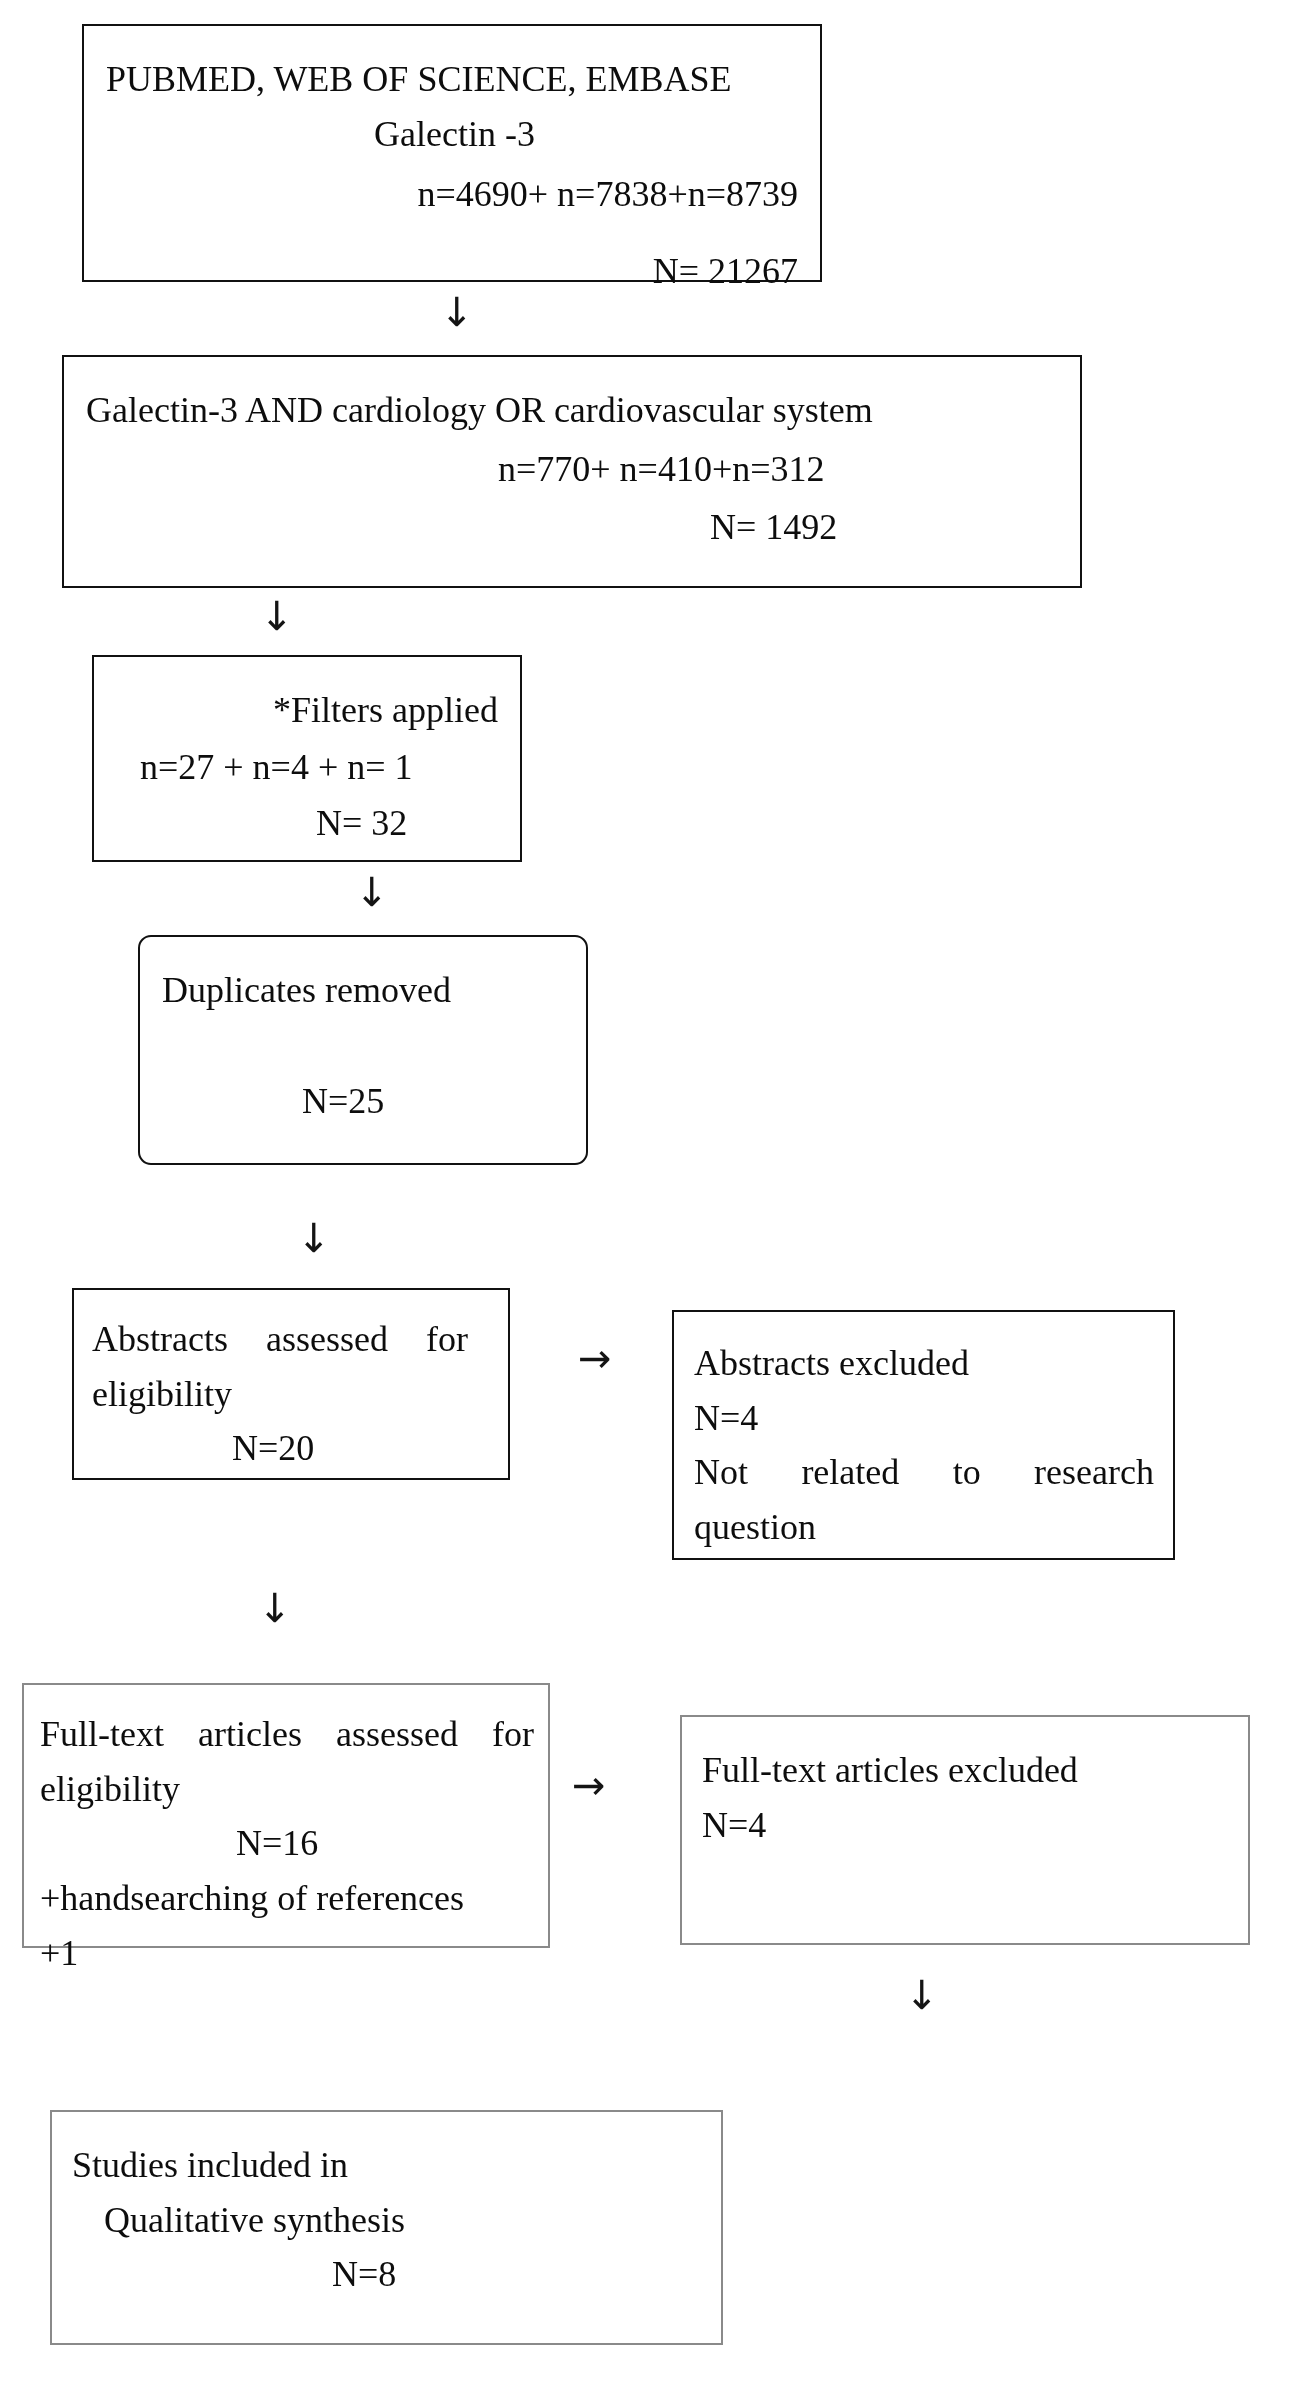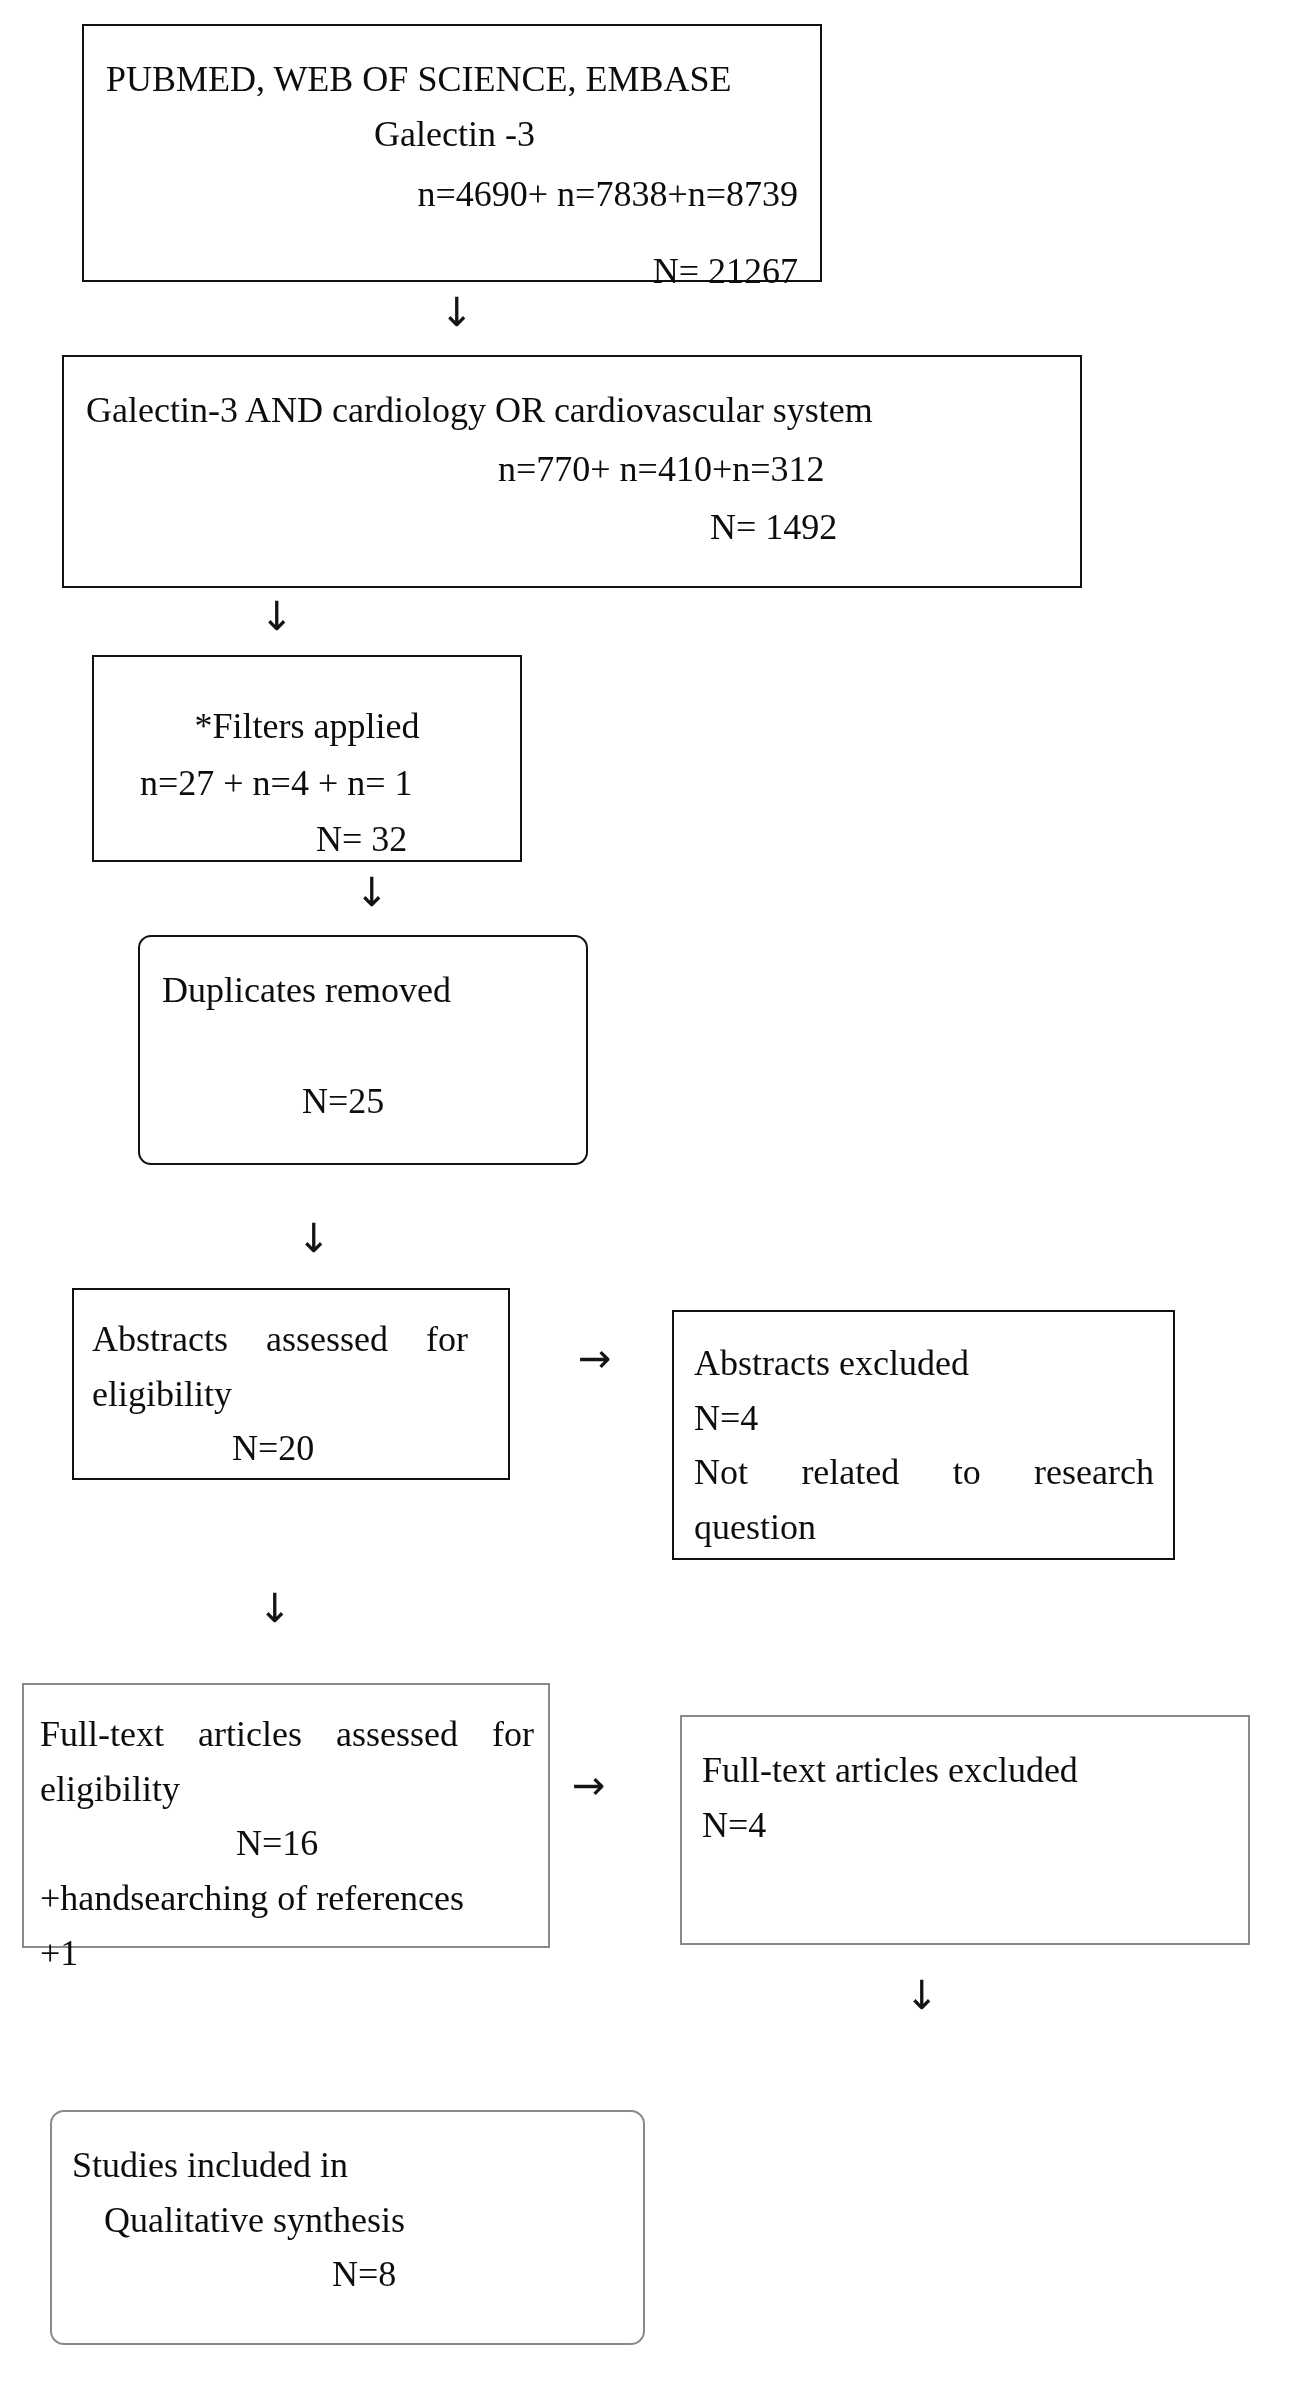--- a/index.html
+++ b/index.html
@@ -74,21 +74,21 @@
       <span class="line" style="text-align:left;">Galectin-3 AND cardiology OR cardiovascular system</span>
       <span class="line" style="text-align:left; padding-left:412px; margin-top:4px;">n=770+ n=410+n=312</span>
       <span class="line" style="text-align:left; padding-left:624px; margin-top:4px;">N= 1492</span>
     </div>
   </div>
 
   <span class="arrow" style="left:260px; top:596px;">↓</span>
 
   <div class="box" style="left:92px; top:655px; width:430px; height:207px;">
     <div class="box-inner">
-      <span class="line" style="text-align:center;margin-top:16px;">*Filters applied</span>
+      <span class="line" style="text-align:right;">*Filters applied</span>
       <span class="line" style="text-align:left; padding-left:24px; margin-top:2px;">n=27 + n=4 + n= 1</span>
       <span class="line" style="text-align:left; padding-left:200px; margin-top:2px;">N= 32</span>
     </div>
   </div>
 
   <span class="arrow" style="left:355px; top:872px;">↓</span>
 
   <div class="box" style="left:138px; top:935px; width:450px; height:230px;border-radius:13px;">
     <div class="box-inner">
       <span class="line" style="text-align:left;">Duplicates removed</span>
@@ -133,21 +133,21 @@
 
   <div class="box grey" style="left:680px; top:1715px; width:570px; height:230px;">
     <div class="box-inner" style="padding:26px 20px 14px 20px;">
       <span class="line" style="text-align:left;">Full-text articles excluded</span>
       <span class="line" style="text-align:left;">N=4</span>
     </div>
   </div>
 
   <span class="arrow" style="left:905px; top:1975px;">↓</span>
 
-  <div class="box grey" style="left:50px; top:2110px; width:595px; height:235px;border-radius:14px;">
+  <div class="box grey" style="left:50px; top:2110px; width:673px; height:235px;">
     <div class="box-inner" style="padding:26px 20px 14px 20px;">
       <span class="line" style="text-align:left;">Studies included in</span>
       <span class="line" style="text-align:left; padding-left:32px;">Qualitative synthesis</span>
       <span class="line" style="text-align:left; padding-left:260px;">N=8</span>
     </div>
   </div>
 
 </div>
 
 </body></html>

